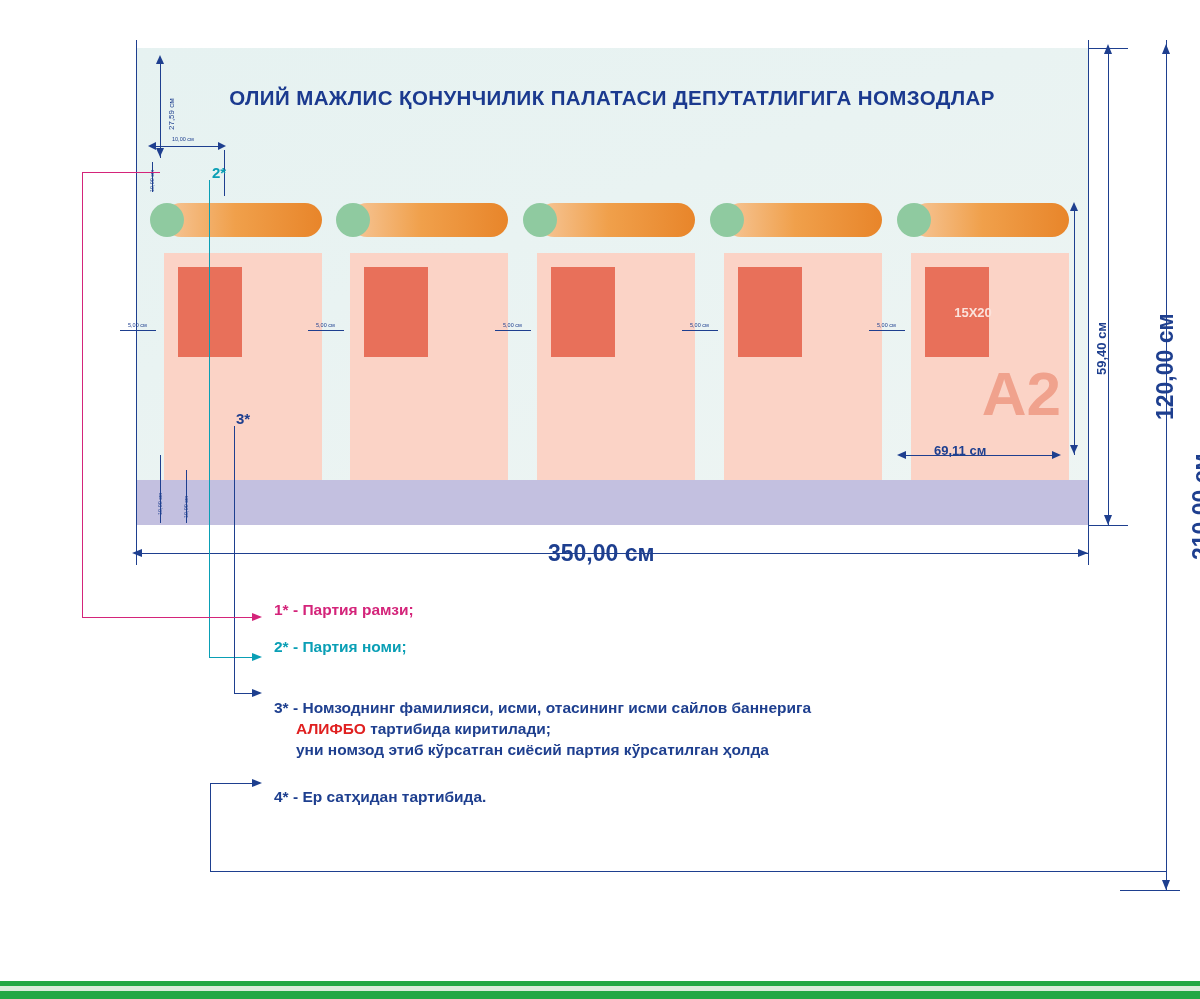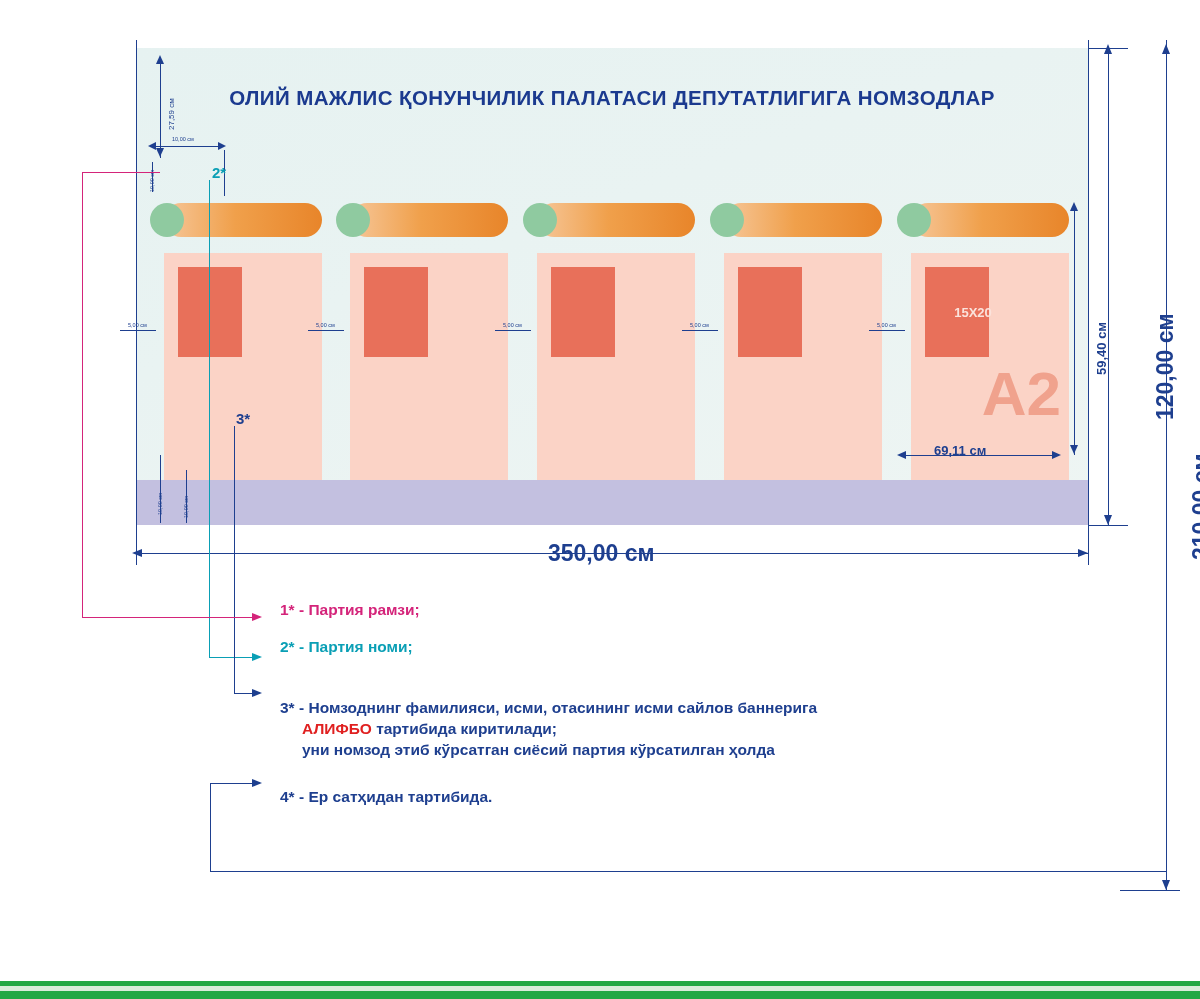--- a/index.html
+++ b/index.html
@@ -156,21 +156,21 @@
 
   
   .callout-label {
     position: absolute;
     font-weight: bold;
     font-size: 15px;
     color: #1e3f8f;
   }
   .legend {
     position: absolute;
-    left: 280px;
+    left: 274px;
     top: 600px;
     width: 800px;
   }
   .legend-row {
     position: relative;
     margin-bottom: 16px;
     font-size: 15.5px;
     font-weight: bold;
     line-height: 1.35;
   }

